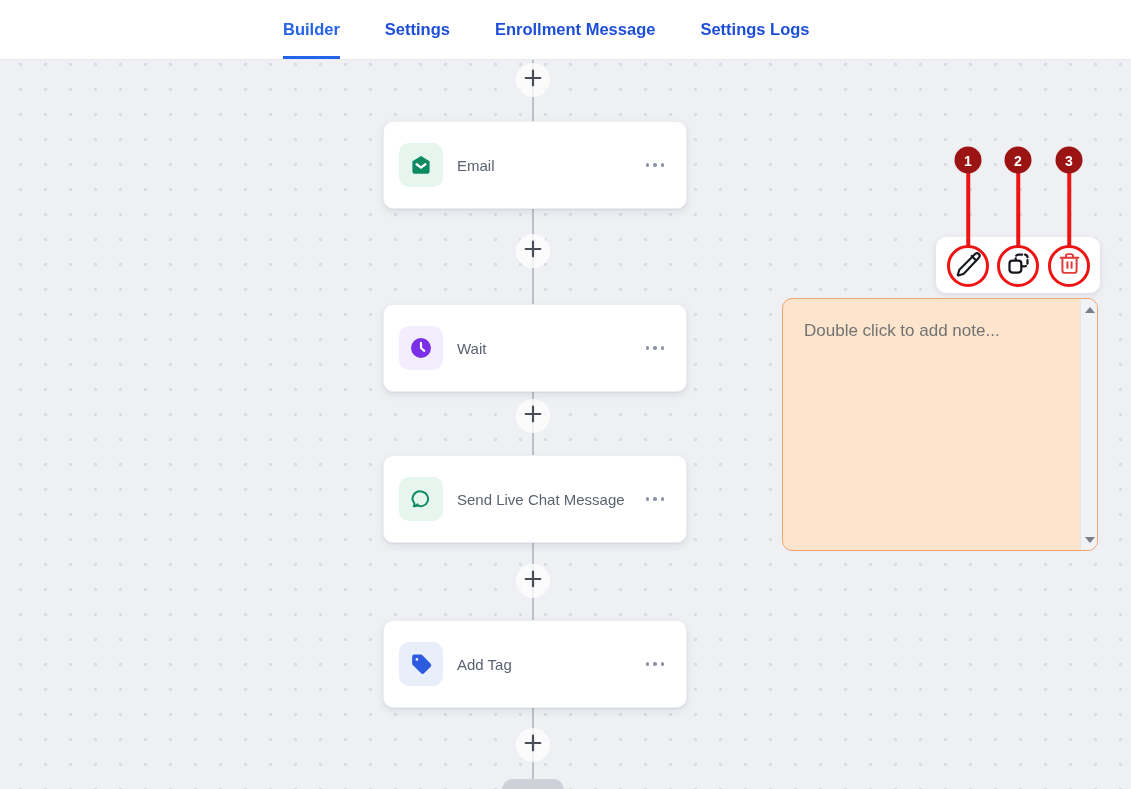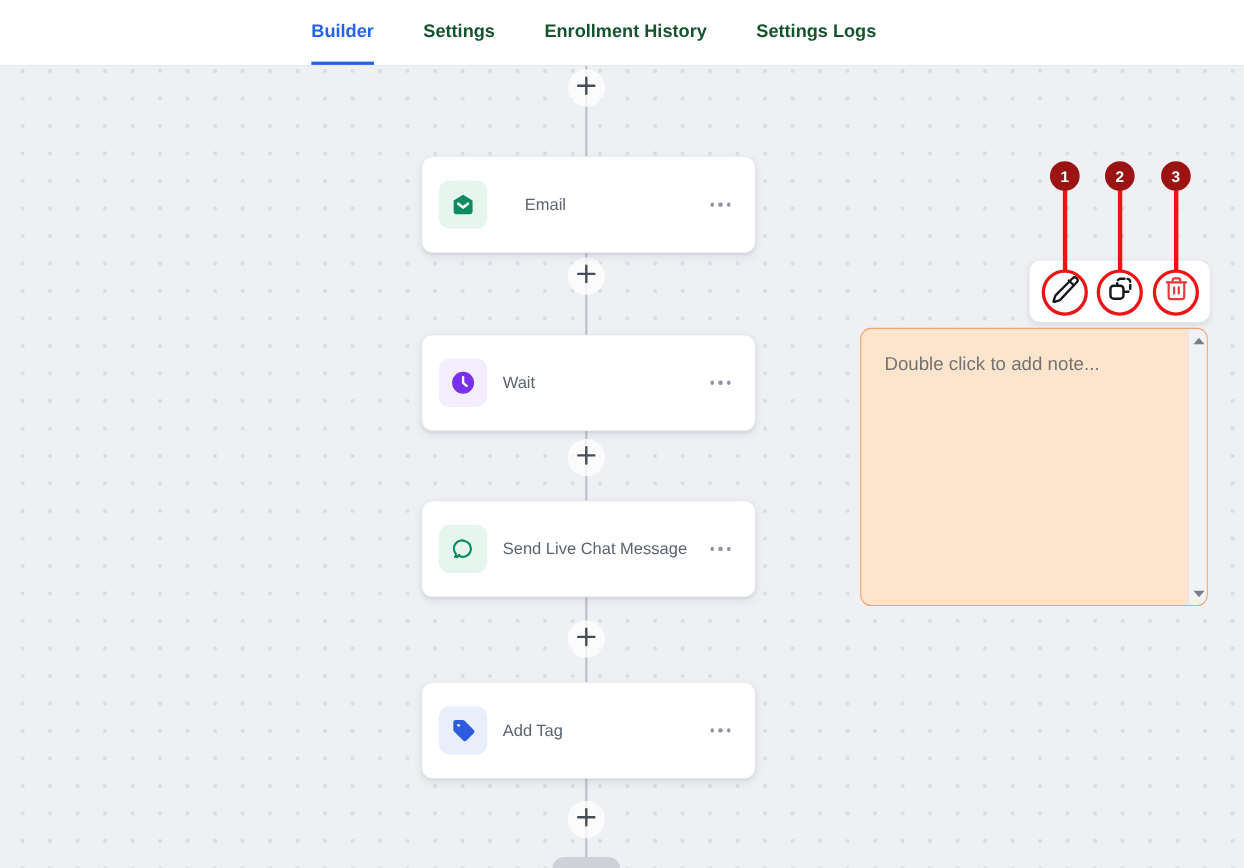--- a/index.html
+++ b/index.html
@@ -4,21 +4,21 @@
 <style>
   * { margin:0; padding:0; box-sizing:border-box; }
   html,body { width:1131px; height:789px; overflow:hidden;
     font-family:"Liberation Sans","DejaVu Sans",sans-serif; background:#eef0f4; }
 
   
   .topbar { position:relative; width:100%; height:60px; background:#ffffff;
     border-bottom:1px solid #e7e9ee; display:flex; align-items:stretch;
     padding-left:283px; gap:45px; z-index:20; }
   .tab { display:flex; align-items:center; font-size:16.5px; font-weight:600;
-    color:#14532d; cursor:pointer; border-bottom:3px solid transparent;
+    color:#1d4ed8; cursor:pointer; border-bottom:3px solid transparent;
     padding-top:3px; white-space:nowrap; }
   .tab.active { color:#2563eb; border-bottom-color:#2563eb; }
 
   
   .canvas { position:relative; width:1131px; height:729px; overflow:hidden;
     background-color:#eef0f4;
     background-image:radial-gradient(circle,#d9dce2 1.7px,transparent 2px);
     background-size:25px 25px; background-position:8px 17px; }
 
   .vline { position:absolute; left:532px; top:0; width:2px; height:729px;
@@ -78,21 +78,21 @@
   .som-badge { width:27px; height:27px; border-radius:50%; background:#9c1313;
     color:#ffffff; font-size:14px; font-weight:700; display:flex;
     align-items:center; justify-content:center; transform:translate(-50%,-50%); }
 </style>
 </head>
 <body>
 
 <header class="topbar">
   <div class="tab active">Builder</div>
   <div class="tab">Settings</div>
-  <div class="tab">Enrollment History</div>
+  <div class="tab">Enrollment Message</div>
   <div class="tab">Settings Logs</div>
 </header>
 
 <div class="canvas">
 
   <div class="vline"></div>
 
   <div class="plus-btn" style="left:533px; top:20px;">
     <span><svg width="22" height="22" viewBox="0 0 24 24" fill="none" stroke-width="2.4" stroke-linecap="round">
           <path d="M12 4v16M4 12h16"></path>
@@ -112,21 +112,21 @@
     <span><svg width="22" height="22" viewBox="0 0 24 24" fill="none" stroke-width="2.4" stroke-linecap="round">
           <path d="M12 4v16M4 12h16"></path>
         </svg></span>
   </div>
   <div class="plus-btn" style="left:533px; top:685px;">
     <span><svg width="22" height="22" viewBox="0 0 24 24" fill="none" stroke-width="2.4" stroke-linecap="round">
           <path d="M12 4v16M4 12h16"></path>
         </svg></span>
   </div>
 
-  <div class="node-card" style="top:82px;gap:20px;">
+  <div class="node-card" style="top:61px;">
     <div class="node-icon mint">
       <svg width="24" height="24" viewBox="0 0 24 24">
         <path d="M12 3 3.4 8.3V18.6a2.2 2.2 0 0 0 2.2 2.2h12.8a2.2 2.2 0 0 0 2.2-2.2V8.3L12 3z" fill="#0e8a63"></path>
         <path d="M7.6 11.2 12 14.6l4.4-3.4" fill="none" stroke="#ffffff" stroke-width="2.4" stroke-linecap="round" stroke-linejoin="round"></path>
       </svg>
     </div>
     <div class="node-label">Email</div>
     <div class="kebab">
         <i></i>
         <i></i>

